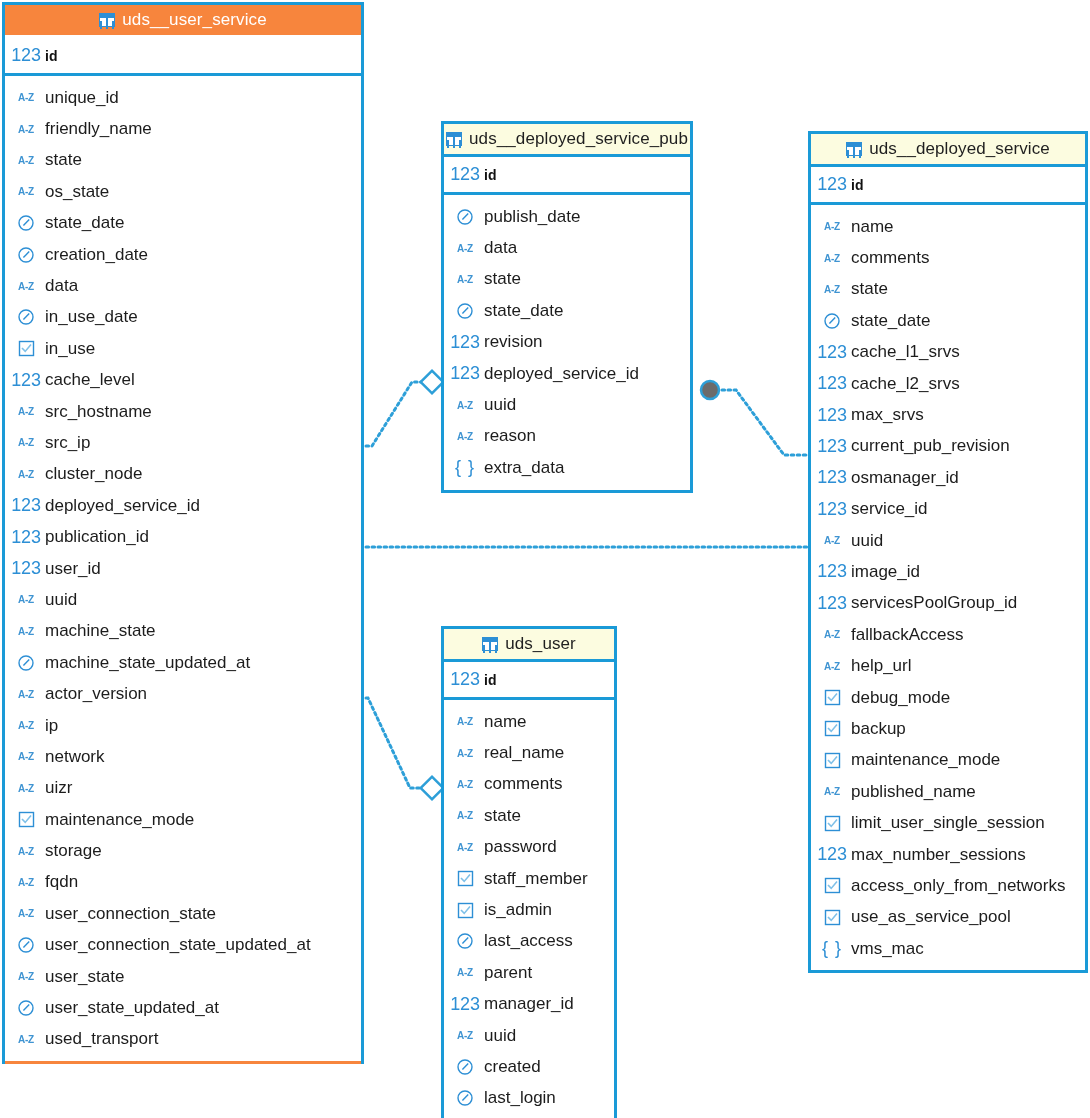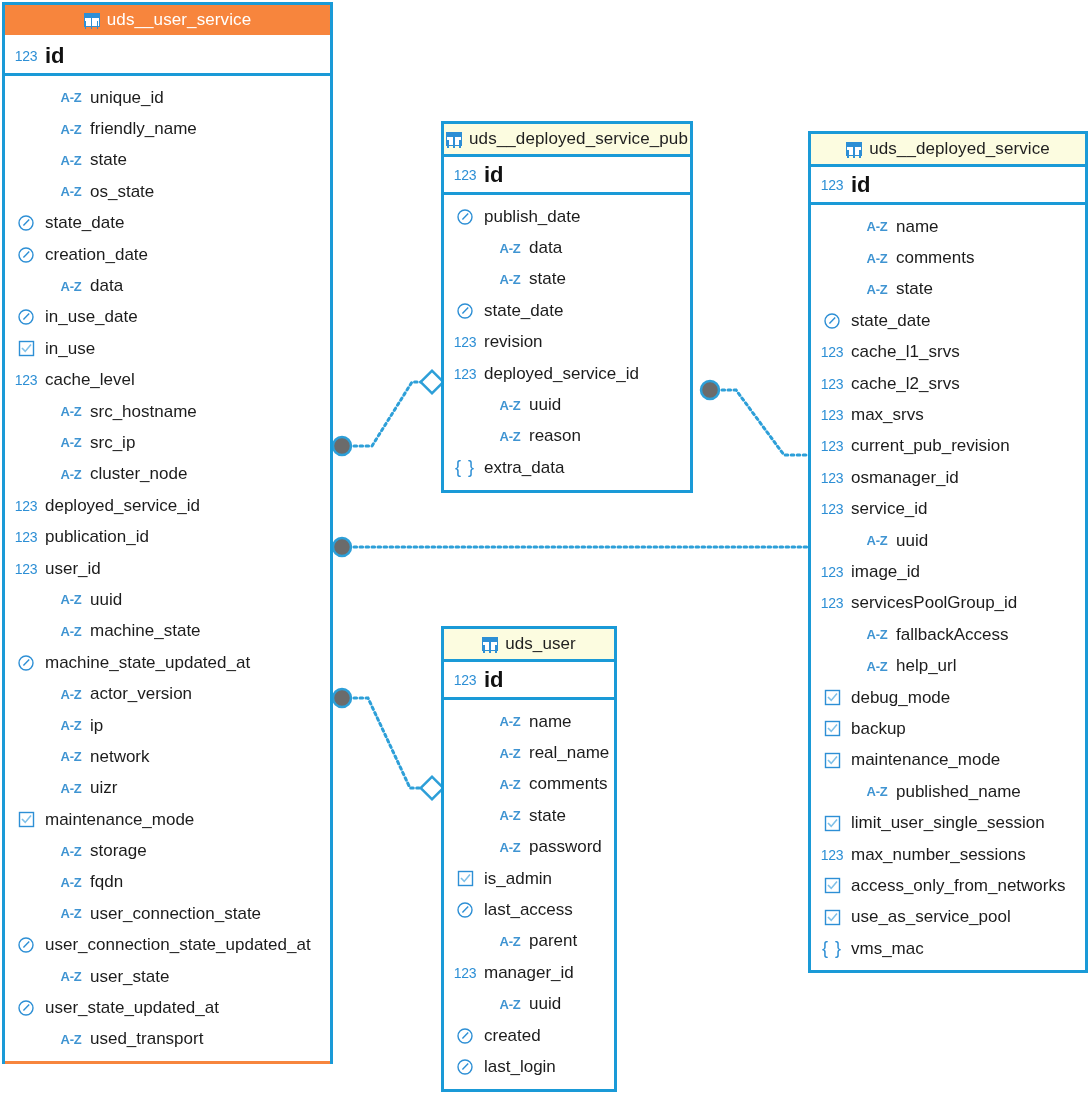--- a/index.html
+++ b/index.html
@@ -118,21 +118,21 @@
     align-items: center;
     padding-left: 10px;
     gap: 8px;
     border-bottom: 3px solid #1a9ad7;
     box-sizing: border-box;
     background: #ffffff;
   }
   .ent-pk .col-name {
     font-weight: bold;
     color: #111111;
-    font-size: 22px;
+    font-size: 14px;
   }
 
   .ent-cols {
     padding: 6px 0 6px 0;
   }
   .col {
     height: 31.4px;
     display: flex;
     align-items: center;
     padding-left: 10px;
@@ -149,42 +149,41 @@
   .dt {
     flex: 0 0 auto;
     display: inline-flex;
     align-items: center;
     justify-content: center;
     width: 22px;
     height: 20px;
     color: #2d8fd5;
   }
   .dt-num {
-    font-size: 14px;
+    font-size: 18px;
     font-family: "Liberation Sans", sans-serif;
     letter-spacing: -0.2px;
     color: #2d8fd5;
     font-weight: 500;
   }
   .dt-str {
-    font-size: 13px;
+    font-size: 10px;
     font-weight: bold;
     color: #3f94d2;
     letter-spacing: -0.2px;
-    margin-left: 45px;
   }
   .dt-json {
     font-size: 18px;
     color: #2d8fd5;
     letter-spacing: 1px;
   }
   .dt svg { display: block; }
 
   
-  #ent-uds-user-service { left: 2px;   top: 2px;   width: 331px; }
+  #ent-uds-user-service { left: 2px;   top: 2px;   width: 362px; }
   #ent-uds-dsp          { left: 441px; top: 121px; width: 252px; }
   #ent-uds-ds           { left: 808px; top: 131px; width: 280px; }
   #ent-uds-user         { left: 441px; top: 626px; width: 176px; }
 </style>
 </head>
 <body>
 
 <div id="canvas">
 
   <svg id="connectors" viewBox="0 0 1090 1118" width="1090" height="1118" xmlns="http://www.w3.org/2000/svg">
@@ -622,20 +621,29 @@
           <span class="dt dt-str">A-Z</span>
           <span class="col-name">password</span>
         </div>
         <div class="col">
           <span class="dt">
             <svg width="17" height="17" viewBox="0 0 17 17">
               <rect x="1.5" y="1.5" width="14" height="14" fill="none" stroke="#2d8fd5" stroke-width="1.4"></rect>
               <polyline points="4,8 7.2,11.4 13,4.6" fill="none" stroke="#7fc0e8" stroke-width="1.6"></polyline>
             </svg>
           </span>
+          <span class="col-name">staff_member</span>
+        </div>
+        <div class="col">
+          <span class="dt">
+            <svg width="17" height="17" viewBox="0 0 17 17">
+              <rect x="1.5" y="1.5" width="14" height="14" fill="none" stroke="#2d8fd5" stroke-width="1.4"></rect>
+              <polyline points="4,8 7.2,11.4 13,4.6" fill="none" stroke="#7fc0e8" stroke-width="1.6"></polyline>
+            </svg>
+          </span>
           <span class="col-name">is_admin</span>
         </div>
         <div class="col">
           <span class="dt">
             <svg width="18" height="18" viewBox="0 0 18 18">
               <circle cx="9" cy="9" r="7" fill="none" stroke="#2d8fd5" stroke-width="1.4"></circle>
               <line x1="12.2" y1="5.6" x2="6.4" y2="11.6" stroke="#2d8fd5" stroke-width="1.4"></line>
             </svg>
           </span>
           <span class="col-name">last_access</span>

